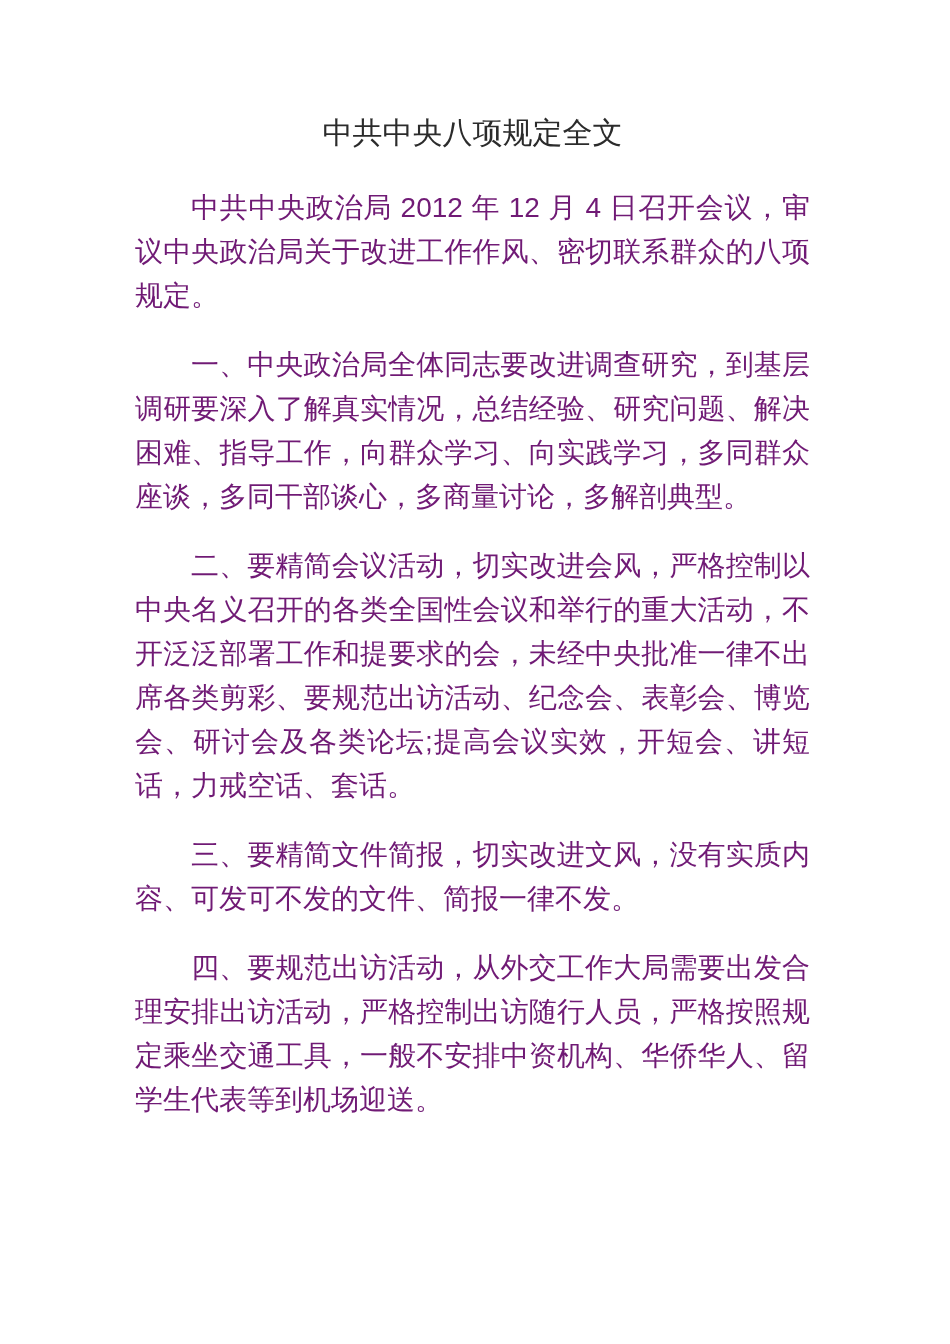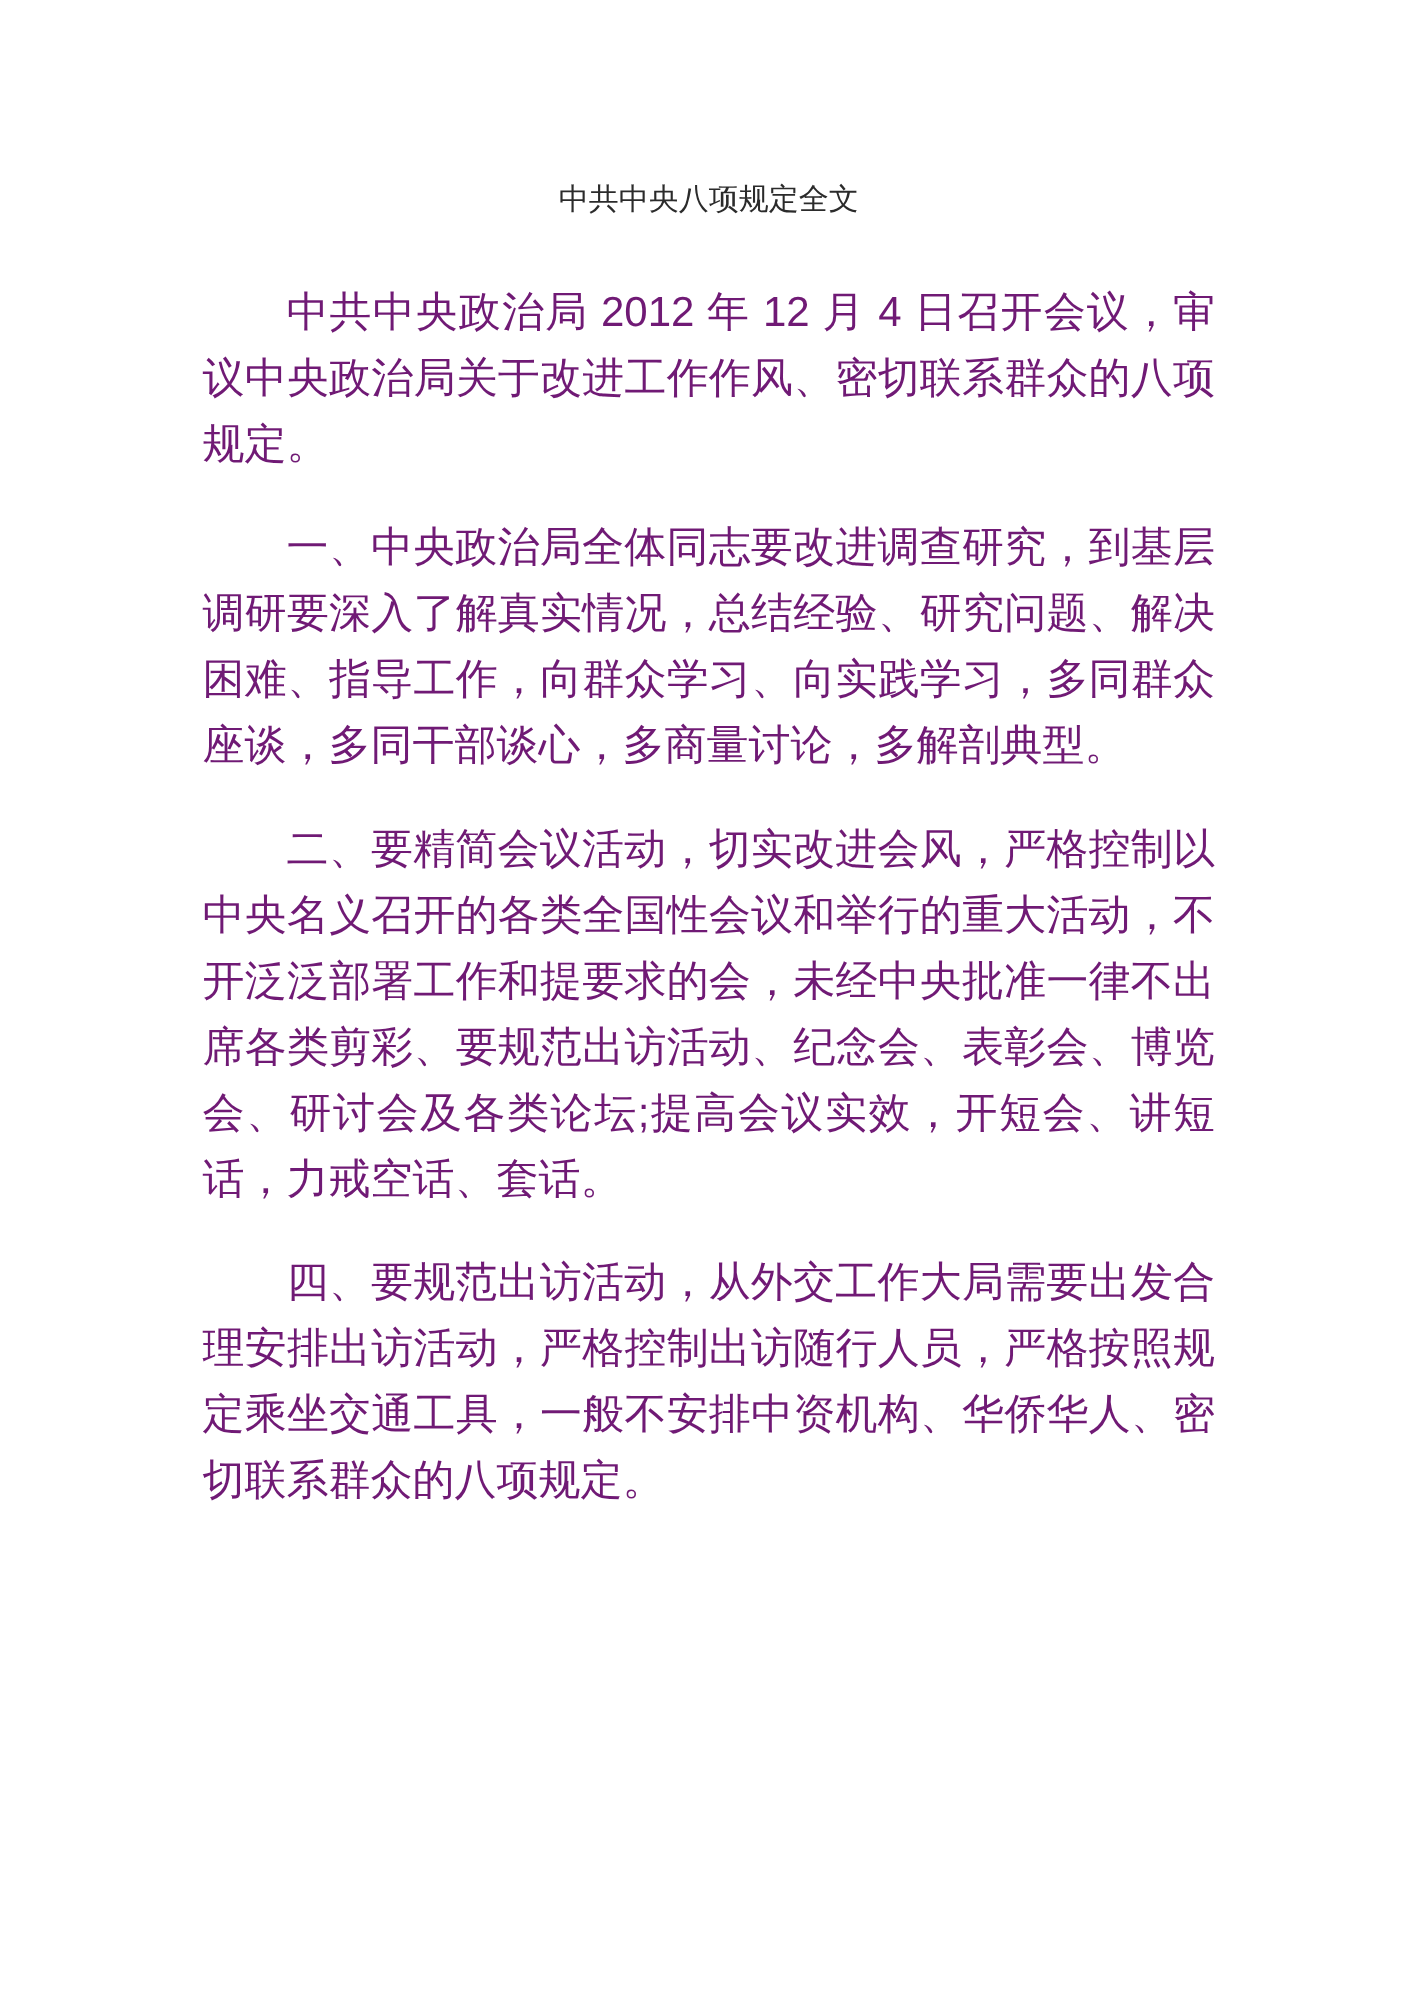--- a/index.html
+++ b/index.html
@@ -13,21 +13,21 @@
     height: 1344px;
     margin: 0 auto;
     box-sizing: border-box;
     background: #ffffff;
     color: #2b2b2b;
     font-family: "Liberation Sans", sans-serif;
     padding: 113px 140px 0 135px;
     overflow: hidden;
   }
   .doc-title {
-    font-size: 20px;
+    font-size: 30px;
     font-weight: 400;
     line-height: 40px;
     text-align: center;
     margin: 0 0 33px 0;
     color: #2b2b2b;
   }
   .doc-para {
     font-size: 28px;
     line-height: 44px;
     text-align: justify;
@@ -43,16 +43,17 @@
 
 <div class="page">
   <h1 class="doc-title">中共中央八项规定全文</h1>
 
   <p class="doc-para">中共中央政治局 2012 年 12 月 4 日召开会议，审议中央政治局关于改进工作作风、密切联系群众的八项规定。</p>
 
   <p class="doc-para">一、中央政治局全体同志要改进调查研究，到基层调研要深入了解真实情况，总结经验、研究问题、解决困难、指导工作，向群众学习、向实践学习，多同群众座谈，多同干部谈心，多商量讨论，多解剖典型。</p>
 
   <p class="doc-para">二、要精简会议活动，切实改进会风，严格控制以中央名义召开的各类全国性会议和举行的重大活动，不开泛泛部署工作和提要求的会，未经中央批准一律不出席各类剪彩、要规范出访活动、纪念会、表彰会、博览会、研讨会及各类论坛;提高会议实效，开短会、讲短话，力戒空话、套话。</p>
 
+  <p class="doc-para">三、要精简文件简报，切实改进文风，没有实质内容、可发可不发的文件、简报一律不发。</p>
 
-  <p class="doc-para">四、要规范出访活动，从外交工作大局需要出发合理安排出访活动，严格控制出访随行人员，严格按照规定乘坐交通工具，一般不安排中资机构、华侨华人、密切联系群众的八项规定。</p>
+  <p class="doc-para">四、要规范出访活动，从外交工作大局需要出发合理安排出访活动，严格控制出访随行人员，严格按照规定乘坐交通工具，一般不安排中资机构、华侨华人、留学生代表等到机场迎送。</p>
 
 </div>
 
 </body></html>

